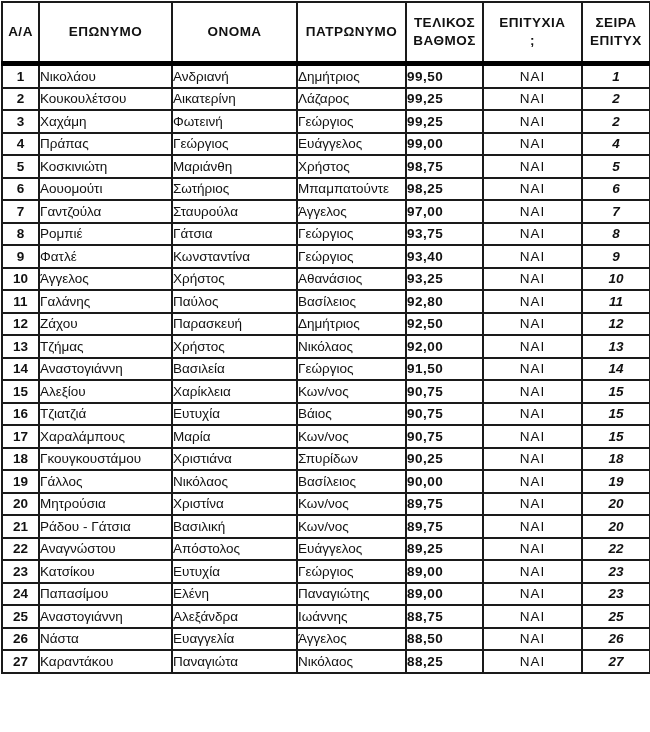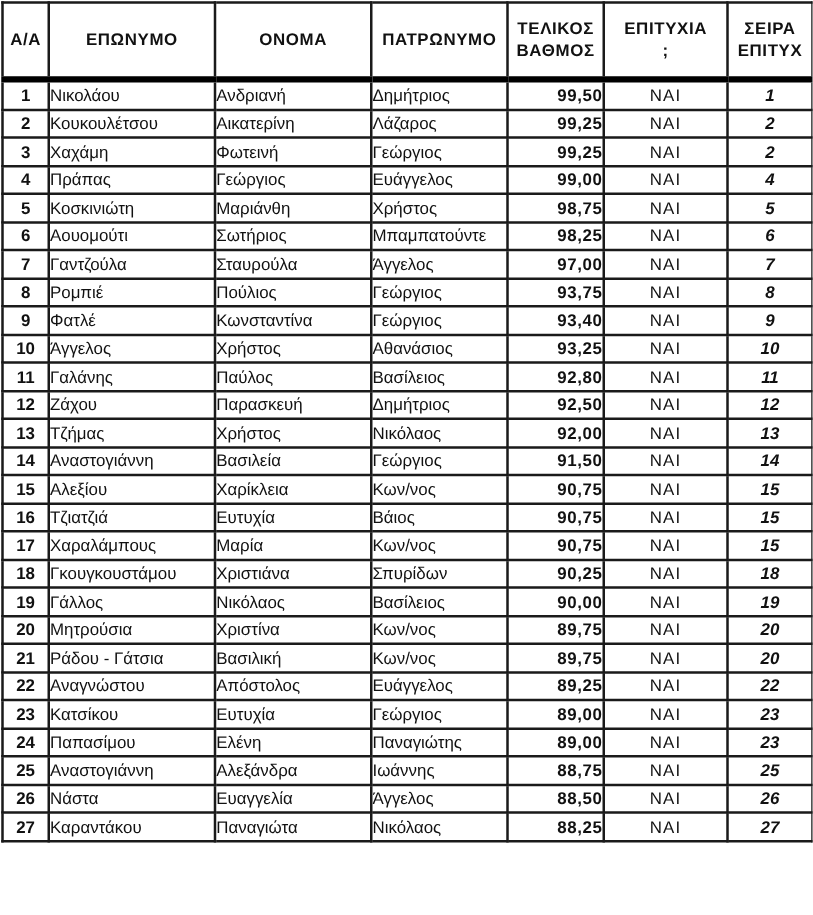--- a/index.html
+++ b/index.html
@@ -39,21 +39,21 @@
   }
   
   table.results tbody td {
     height: 20.5px;
     font-size: 13.5px;
     vertical-align: middle;
     padding: 0;
   }
   td.c0 { text-align: center; font-weight: bold; font-size: 13.5px; }
   td.c1, td.c2, td.c3 { text-align: left; padding-left: 9px; }
-  td.c4 { text-align: right; font-weight: bold; font-size: 16px; letter-spacing: 0.5px; }
+  td.c4 { text-align: left; font-weight: bold; font-size: 16px; letter-spacing: 0.5px; }
   td.c5 { text-align: center; font-size: 11.5px; letter-spacing: 1px; margin-left: 36px; }
   td.c6 { text-align: center; font-style: italic; font-weight: bold; font-size: 12.5px; }
 </style>
 </head>
 <body>
 
 <table class="results">
   <colgroup>
     <col style="width:37px">
     <col style="width:133px">
@@ -137,21 +137,21 @@
         <td class="c1">Γαντζούλα</td>
         <td class="c2">Σταυρούλα</td>
         <td class="c3">Άγγελος</td>
         <td class="c4">97,00</td>
         <td class="c5">ΝΑΙ</td>
         <td class="c6">7</td>
       </tr>
       <tr>
         <td class="c0">8</td>
         <td class="c1">Ρομπιέ</td>
-        <td class="c2">Πούλιος</td>
+        <td class="c2">Γάτσια</td>
         <td class="c3">Γεώργιος</td>
         <td class="c4">93,75</td>
         <td class="c5">ΝΑΙ</td>
         <td class="c6">8</td>
       </tr>
       <tr>
         <td class="c0">9</td>
         <td class="c1">Φατλέ</td>
         <td class="c2">Κωνσταντίνα</td>
         <td class="c3">Γεώργιος</td>

